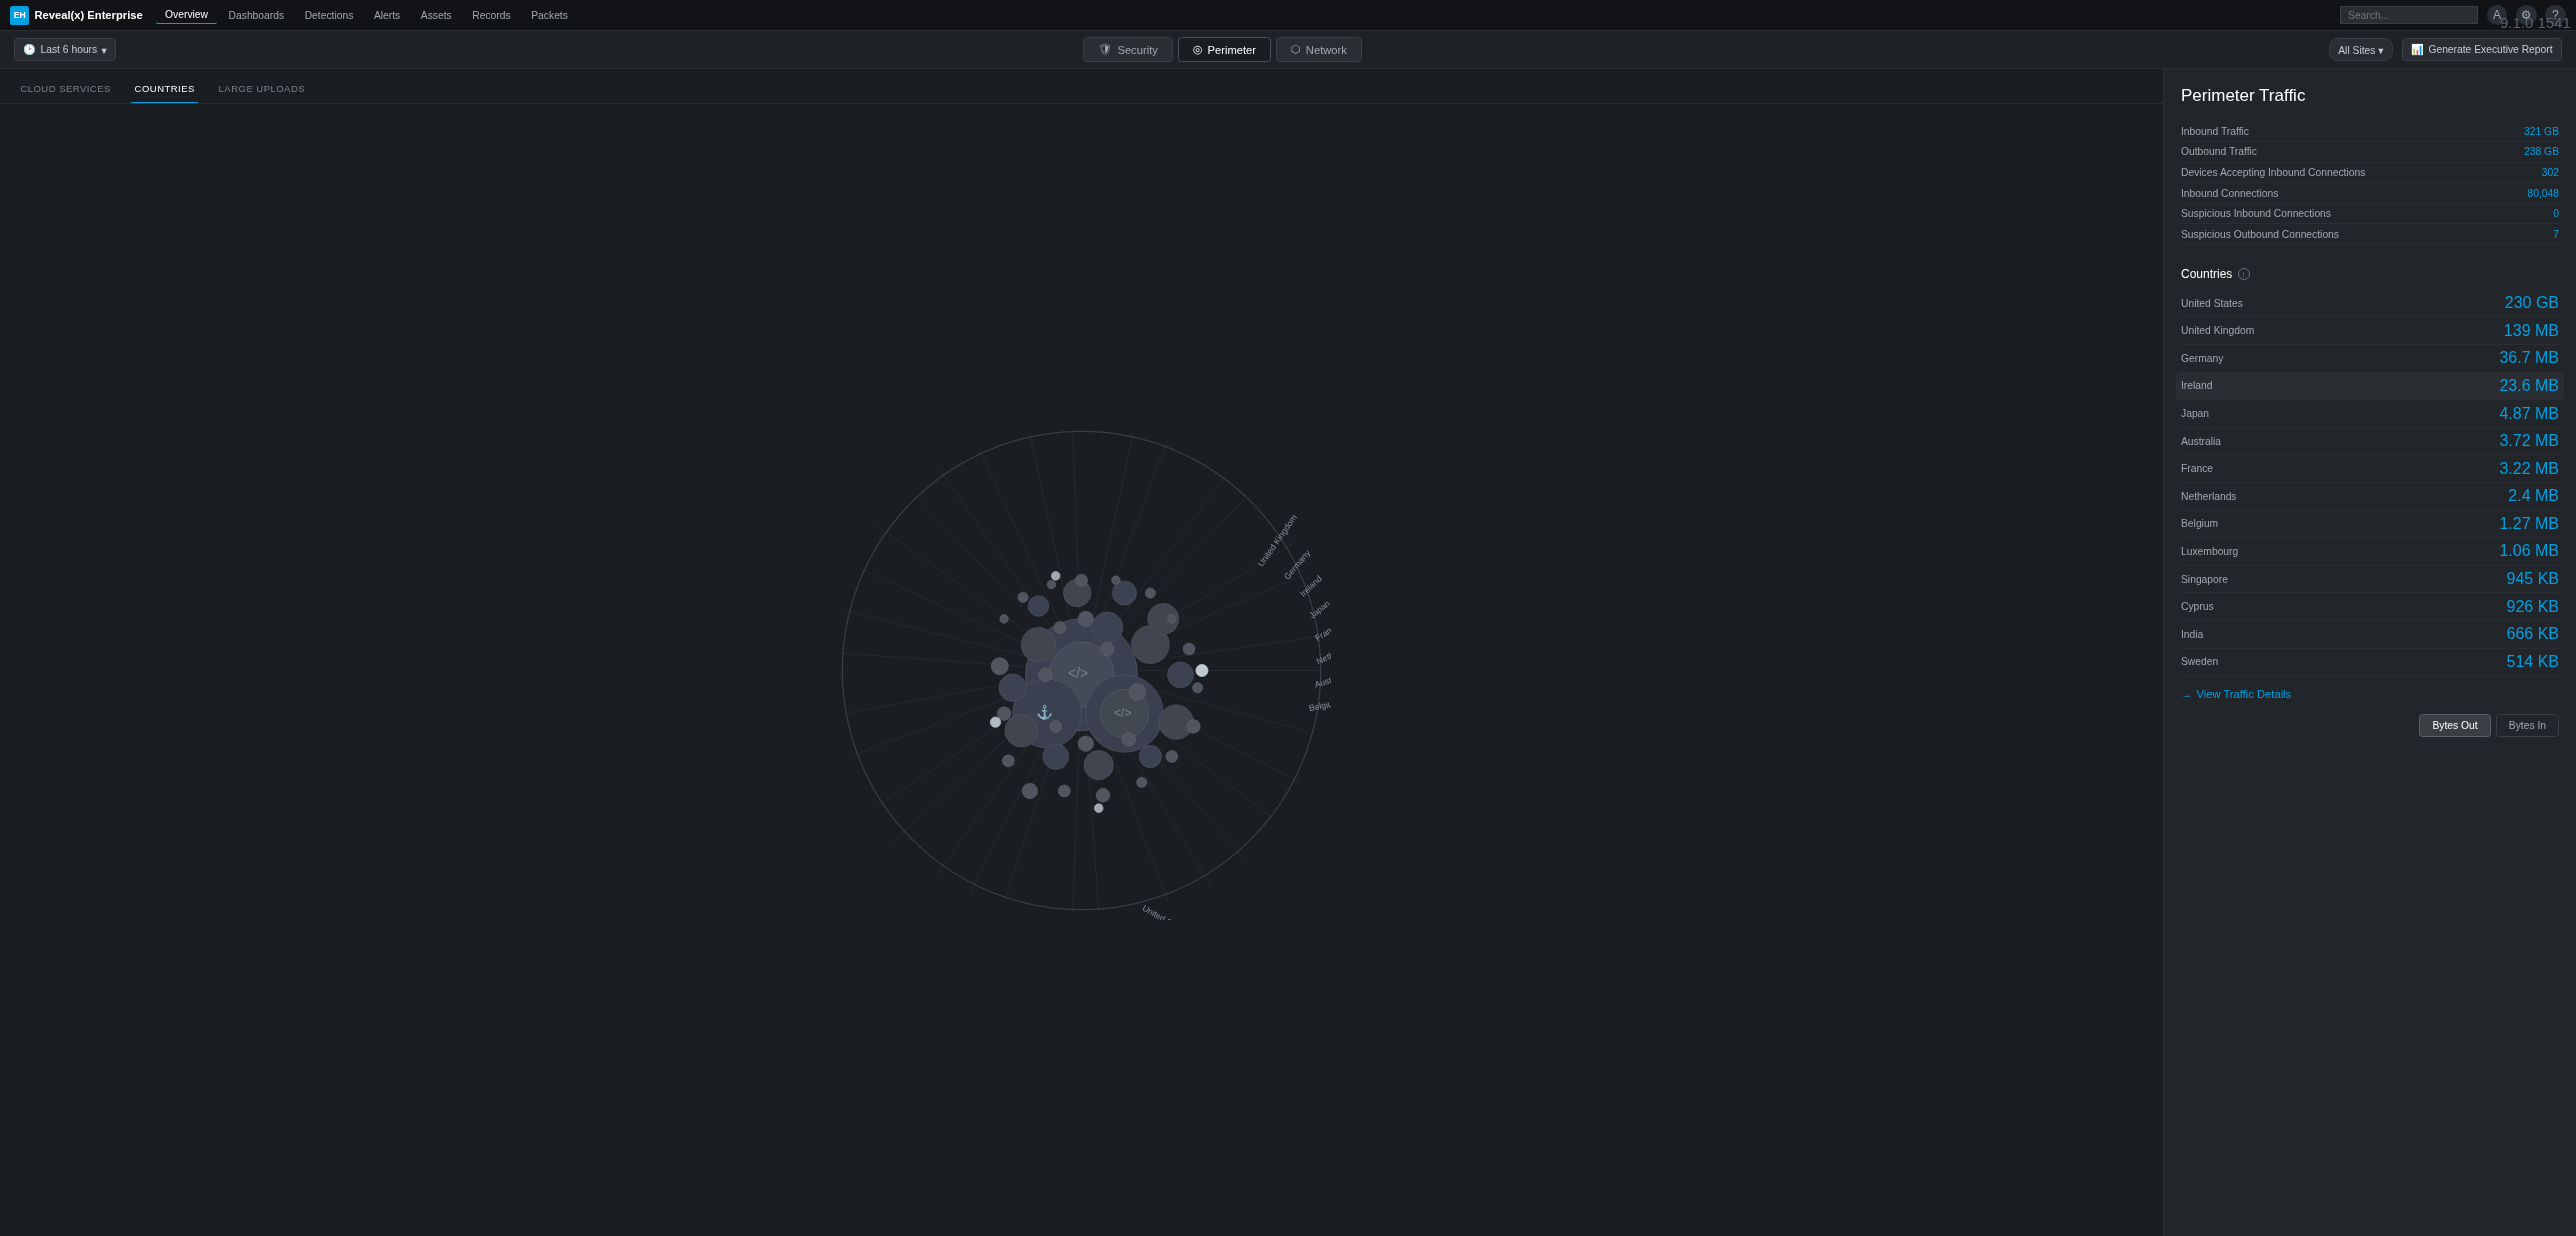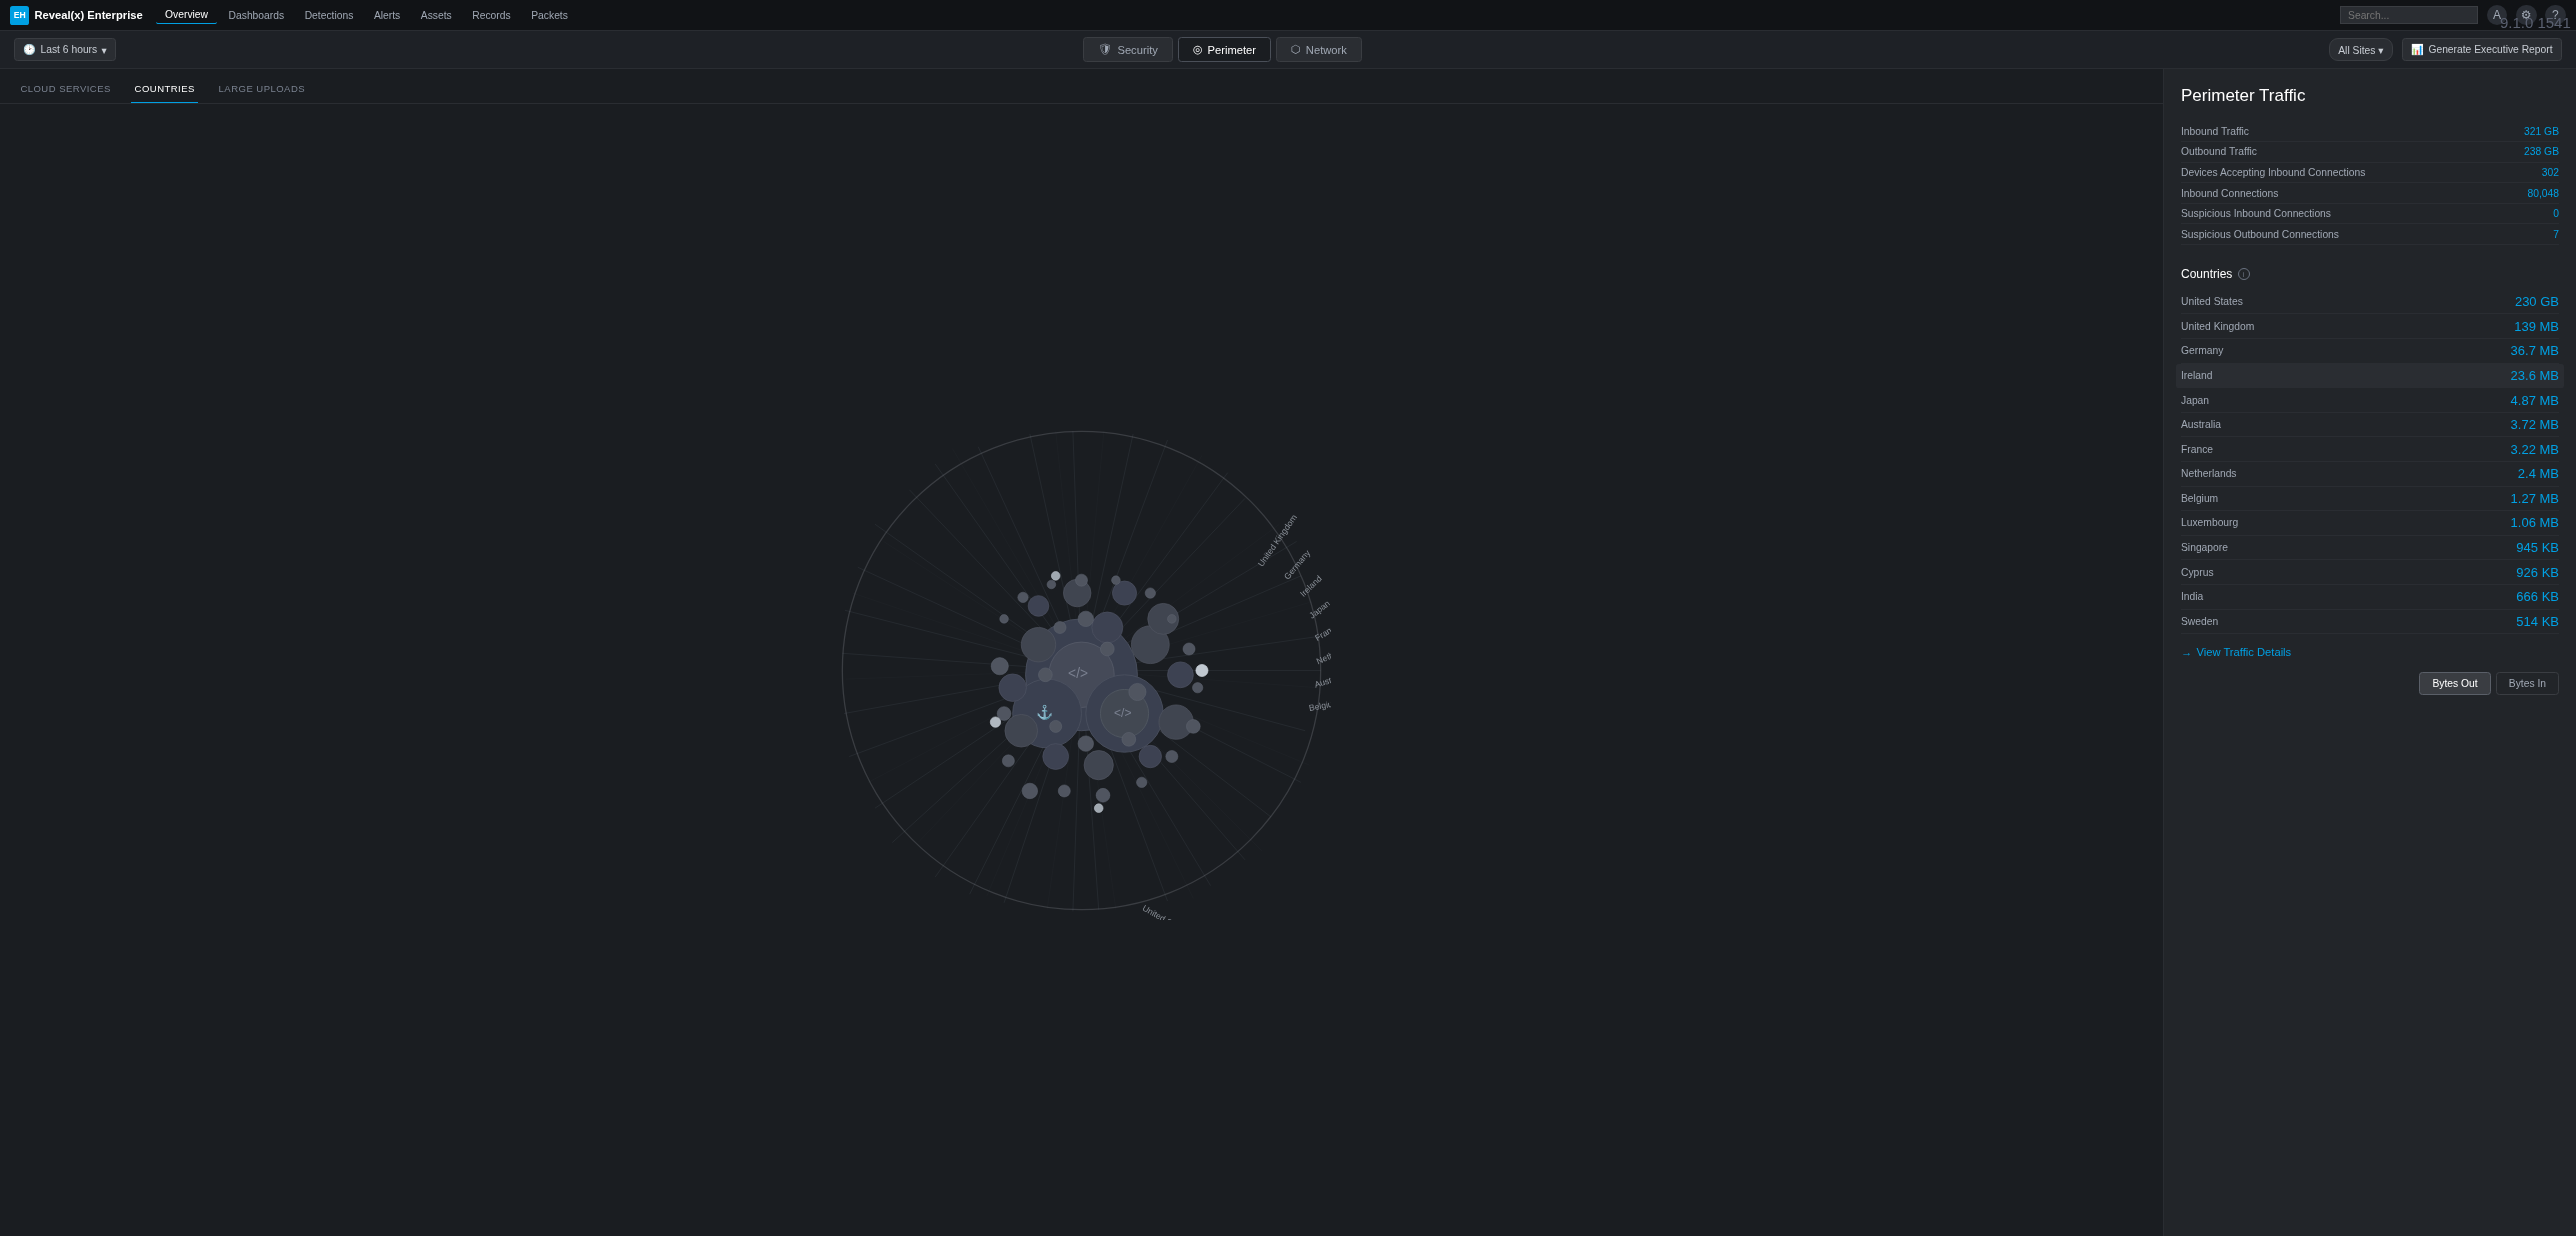--- a/index.html
+++ b/index.html
@@ -290,21 +290,21 @@
       margin: 0 -5.2px;
       padding: 4.3px 5.2px;
       border-radius: 2.6px;
     }
     .country-label {
       color: #a0a8b4;
       font-size: 10.3px;
     }
     .country-value {
       color: #00a0e3;
-      font-size: 13px;
+      font-size: 16px;
     }
     .view-details-link {
       color: #00a0e3;
       font-size: 11.2px;
       cursor: pointer;
       display: flex;
       align-items: center;
       gap: 4.3px;
       margin-top: 12px;
       text-decoration: none;

